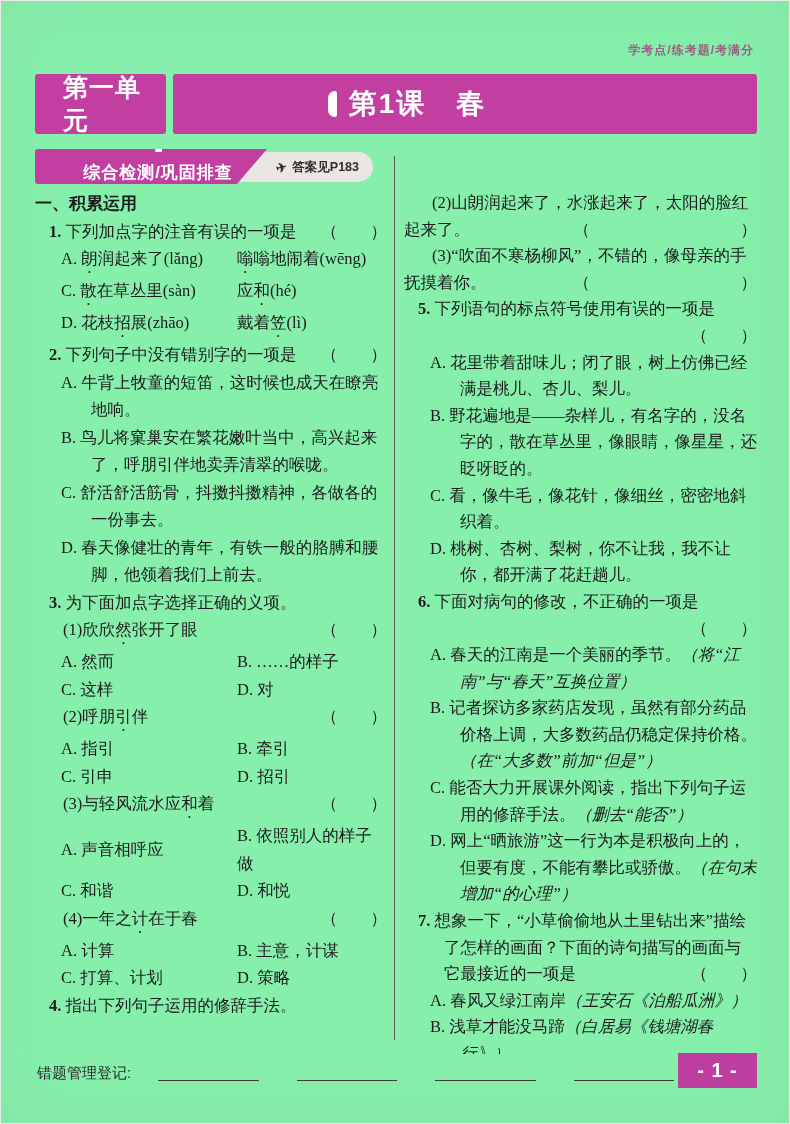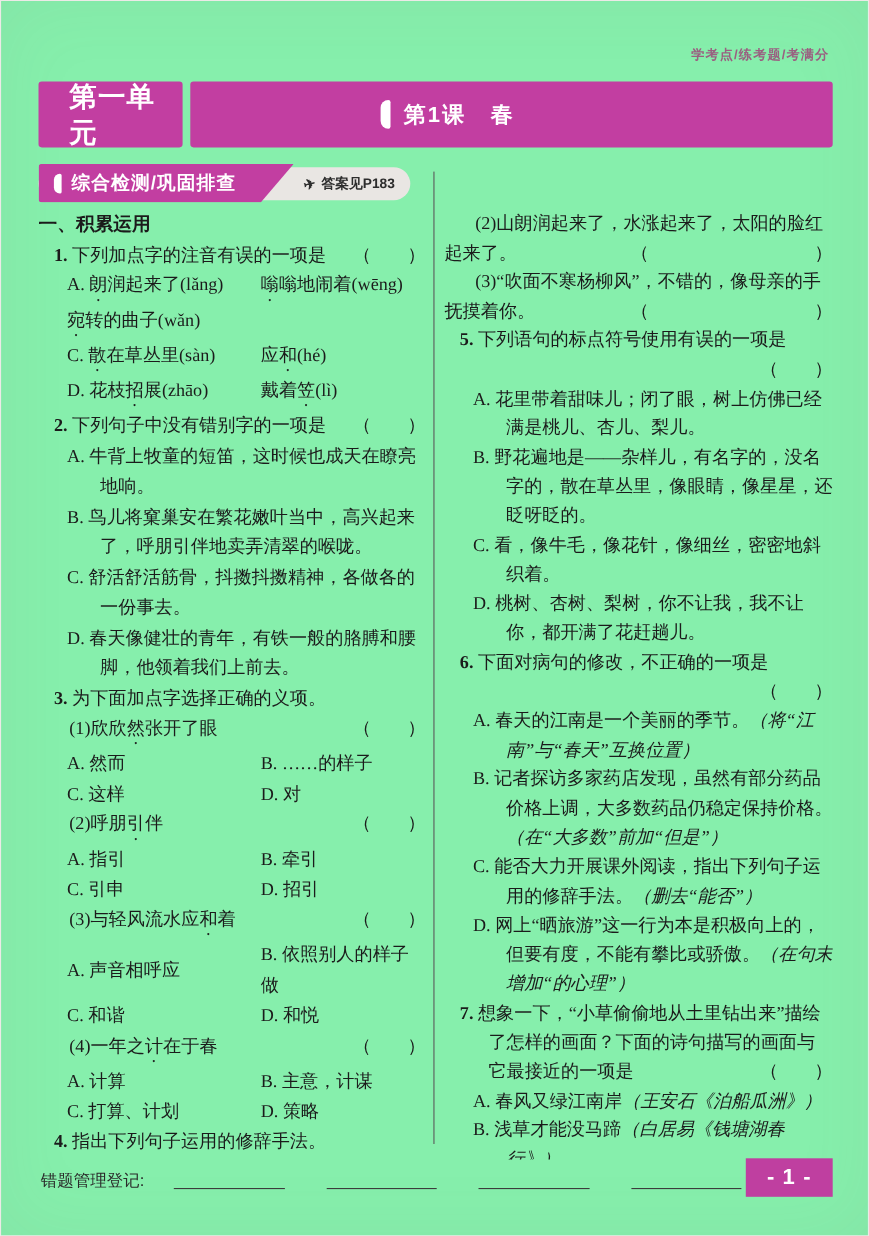--- a/index.html
+++ b/index.html
@@ -25,37 +25,37 @@
     letter-spacing:1px;
     padding-left:28px;
   }
   .lesson-bar {
     position:absolute; left:173px; top:74px; width:584px; height:60px;
     background:#c23ea1; border-radius:3px; color:#fff;
     display:flex; align-items:center; justify-content:center;
   }
   .lesson-inner {
     display:flex; align-items:center; gap:12px; transform:translateX(-58px);
-    font-family:"Liberation Sans", sans-serif; font-weight:bold; font-size:20px;
+    font-family:"Liberation Sans", sans-serif; font-weight:bold; font-size:28px;
     letter-spacing:2px;
   }
   .tick { width:9px; height:26px; background:#fff; border-radius:7px 2px 2px 7px; }
   .tick.small { width:7px; height:18px; }
   
   .section-capsule {
     position:absolute; left:35px; top:152px; width:338px; height:30px;
     background:#e9e6e3; border-radius:15px;
   }
   .section-badge {
     position:absolute; left:35px; top:149px; width:232px; height:35px;
     background:#c23ea1; border-radius:3px 0 0 3px;
     clip-path:polygon(0 0, 100% 0, calc(100% - 30px) 100%, 0 100%);
     display:flex; align-items:center; gap:9px; padding-left:14px;
     color:#fff; font-family:"Liberation Sans", sans-serif; font-weight:bold;
-    font-size:17px; letter-spacing:1px;
+    font-size:17px; letter-spacing:1px;flex-direction:column;
   }
   .answer-ref {
     position:absolute; right:14px; top:7px;
     font-family:"Liberation Sans", sans-serif; font-weight:bold;
     font-size:12.5px; color:#2d2d2d; display:flex; align-items:center; gap:5px;
   }
   .plane-icon { display:inline-block; transform:rotate(-14deg); font-size:13px; }
   
   .divider { position:absolute; left:394px; top:156px; width:1px; height:884px; background:#5a5a5a; }
   .col { position:absolute; top:190px; font-size:16.5px; overflow:hidden; }
@@ -124,21 +124,20 @@
   <div class="divider"></div>
 
   <div class="col" id="leftcol">
       <div class="part-title">一、积累运用</div>
       <div class="blk q"><span class="qnum">1. </span><span class="txt">下列加点字的注音有误的一项是</span><span class="brk">（　　）</span></div>
       <div class="blk optpair">
         <span class="cell">A. <span class="em">朗</span>润起来了(lǎng)</span>
         <span class="cell"><span class="em">嗡</span>嗡地闹着(wēng)</span>
       </div>
       <div class="blk optpair">
-        <span class="cell"><span class="em">宛</span>转的曲子(wǎn)</span>
       </div>
       <div class="blk optpair">
         <span class="cell">C. <span class="em">散</span>在草丛里(sàn)</span>
         <span class="cell">应<span class="em">和</span>(hé)</span>
       </div>
       <div class="blk optpair">
         <span class="cell">D. 花枝<span class="em">招</span>展(zhāo)</span>
         <span class="cell">戴着<span class="em">笠</span>(lì)</span>
       </div>
       <div class="blk q"><span class="qnum">2. </span><span class="txt">下列句子中没有错别字的一项是</span><span class="brk">（　　）</span></div>

